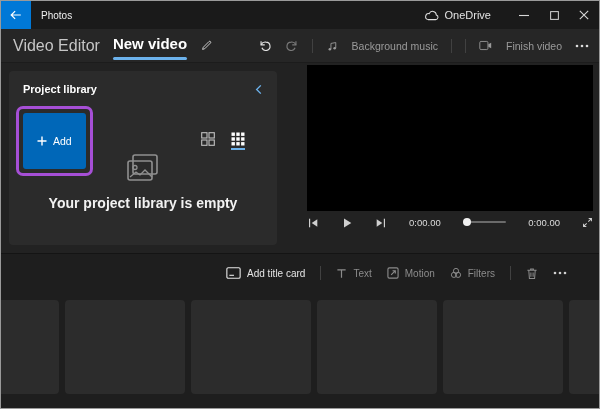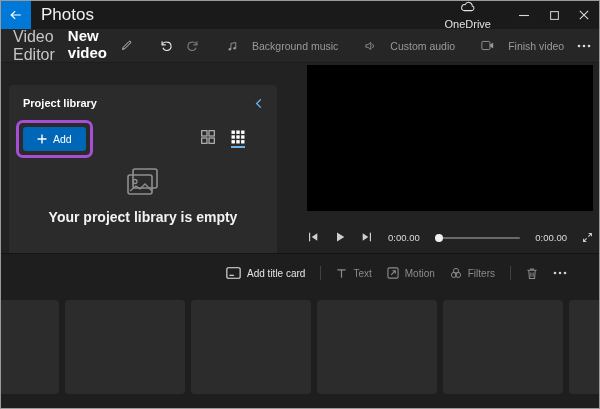--- a/index.html
+++ b/index.html
@@ -9,55 +9,55 @@
     background:#222;border:1px solid #9a9a9a;
     font-family:"Liberation Sans","DejaVu Sans",sans-serif;
     color:#e8e8e8;-webkit-font-smoothing:antialiased;
   }
   svg{display:block;}
   .divider{width:1px;height:14px;background:#414141;}
 
   
   .titlebar{height:28px;background:#1a1a1a;display:flex;align-items:center;}
   .back-btn{width:30px;height:28px;background:#0078d7;display:flex;align-items:center;justify-content:center;flex:0 0 auto;}
-  .app-name{font-size:17px;color:#f0f0f0;margin-left:10px;}
+  .app-name{font-size:10px;color:#f0f0f0;margin-left:10px;}
   .tb-spacer{flex:1;}
-  .onedrive{display:flex;align-items:center;gap:6px;font-size:11px;color:#e2e2e2;margin-right:18px;flex-direction:column;}
+  .onedrive{display:flex;align-items:center;gap:6px;font-size:11px;color:#e2e2e2;margin-right:18px;}
   .winbtn{width:30px;height:28px;display:flex;align-items:center;justify-content:center;color:#d8d8d8;}
 
   
   .cmdbar{height:34px;background:#262626;display:flex;align-items:center;padding:0 10px 0 12px;gap:13px;border-bottom:1px solid #1c1c1c;}
   .ve-label{font-size:16px;color:#c6c6c6;}
   .tab{display:flex;flex-direction:column;align-items:center;gap:5px;padding-top:4px;}
   .tab-label{font-size:15px;color:#fff;font-weight:600;}
   .tab-underline{height:3px;width:100%;border-radius:2px;background:#6cb2ec;}
   .icon-btn{display:flex;align-items:center;justify-content:center;color:#dcdcdc;}
   .cmd-item{display:flex;align-items:center;gap:14px;font-size:10.5px;color:#9a9a9a;white-space:nowrap;}
 
   
   .main{position:relative;height:190px;background:#222;}
-  .panel{position:absolute;left:8px;top:22px;width:268px;height:174px;background:#2b2b2b;border-radius:4px;}
+  .panel{position:absolute;left:8px;top:8px;width:268px;height:174px;background:#2b2b2b;border-radius:4px;}
   .panel-header{display:flex;align-items:center;padding:12px 14px 0 14px;}
   .panel-title{font-size:11px;font-weight:700;color:#fff;}
   .collapse{margin-left:auto;color:#6cb2ec;}
   .add-row{position:absolute;top:42px;left:14px;right:32px;display:flex;align-items:center;}
   .add-wrap{position:relative;}
   .add-btn{display:flex;align-items:center;gap:6px;background:#0067b8;color:#fff;font-size:10.5px;
-           border:none;border-radius:3px;padding:6px 14px;font-family:inherit;}
+           border:none;border-radius:3px;padding:22px 14px;font-family:inherit;}
   .highlight-ring{position:absolute;inset:-7px;border:3px solid #a64fd6;border-radius:7px;pointer-events:none;}
   .views{margin-left:auto;display:flex;gap:16px;align-items:flex-end;}
   .view-toggle{color:#c2c2c2;padding-bottom:4px;}
   .view-toggle.selected{color:#fff;border-bottom:2px solid #6cb2ec;padding-bottom:2px;}
   .empty{position:absolute;left:0;right:0;top:82px;text-align:center;}
   .empty-icon{display:inline-block;color:#909090;}
   .empty-title{font-size:14px;font-weight:700;color:#f2f2f2;margin-top:8px;}
   .empty-sub{font-size:10px;color:#9b9b9b;margin-top:4px;}
 
   .preview{position:absolute;left:306px;top:2px;width:286px;height:146px;background:#000;}
-  .controls{position:absolute;left:306px;top:154px;width:286px;height:26px;display:flex;align-items:flex-end;gap:15px;}
+  .controls{position:absolute;left:306px;top:154px;width:286px;height:26px;display:flex;align-items:flex-start;gap:22px;}
   .ctrl-btn{color:#cfcfcf;display:flex;align-items:center;justify-content:center;}
   .time{font-size:9.5px;color:#dcdcdc;white-space:nowrap;}
   .seek{flex:1;position:relative;height:10px;display:flex;align-items:center;}
   .seek-track{width:100%;height:2px;background:#6a6a6a;border-radius:1px;}
   .seek-thumb{position:absolute;left:0;top:1px;width:8px;height:8px;border-radius:50%;background:#f0f0f0;}
 
   
   .bottom{position:absolute;left:0;right:0;top:252px;bottom:0;background:#1e1e1e;border-top:1px solid #141414;}
   .tl-bar{height:38px;display:flex;align-items:center;justify-content:flex-end;gap:15px;padding-right:32px;}
   .tl-item{display:flex;align-items:center;gap:6px;font-size:10px;color:#8c8c8c;white-space:nowrap;}
@@ -147,29 +147,20 @@
       <span>
         <svg width="12" height="12" viewBox="0 0 16 16">
             <path d="M6.6 12.2 V4.6 L13 3.4 V11" fill="none" stroke="#9a9a9a" stroke-width="1.2"></path>
             <circle cx="5.1" cy="12.3" r="1.7" fill="#9a9a9a"></circle>
             <circle cx="11.5" cy="11.1" r="1.7" fill="#9a9a9a"></circle>
           </svg>
       </span>
       <span>Background music</span>
     </div>
     <div class="divider"></div>
-    <div class="cmd-item">
-      <span>
-        <svg width="12" height="12" viewBox="0 0 16 16">
-            <path d="M2.5 6.3 h2.8 L9 3.2 v9.6 L5.3 9.7 H2.5 z" fill="none" stroke="#9a9a9a" stroke-width="1.1"></path>
-            <path d="M11.3 5.3 a3.6 3.6 0 0 1 0 5.4" fill="none" stroke="#9a9a9a" stroke-width="1.1"></path>
-          </svg>
-      </span>
-      <span>Custom audio</span>
-    </div>
     <div class="divider"></div>
     <div class="cmd-item">
       <span>
         <svg width="13" height="11" viewBox="0 0 16 13">
             <rect x="1" y="1.5" width="10" height="10" rx="1.5" fill="none" stroke="#9a9a9a" stroke-width="1.1"></rect>
             <path d="M11.5 5 L15 3 v7 l-3.5-2 z" fill="#9a9a9a"></path>
           </svg>
       </span>
       <span>Finish video</span>
     </div>

